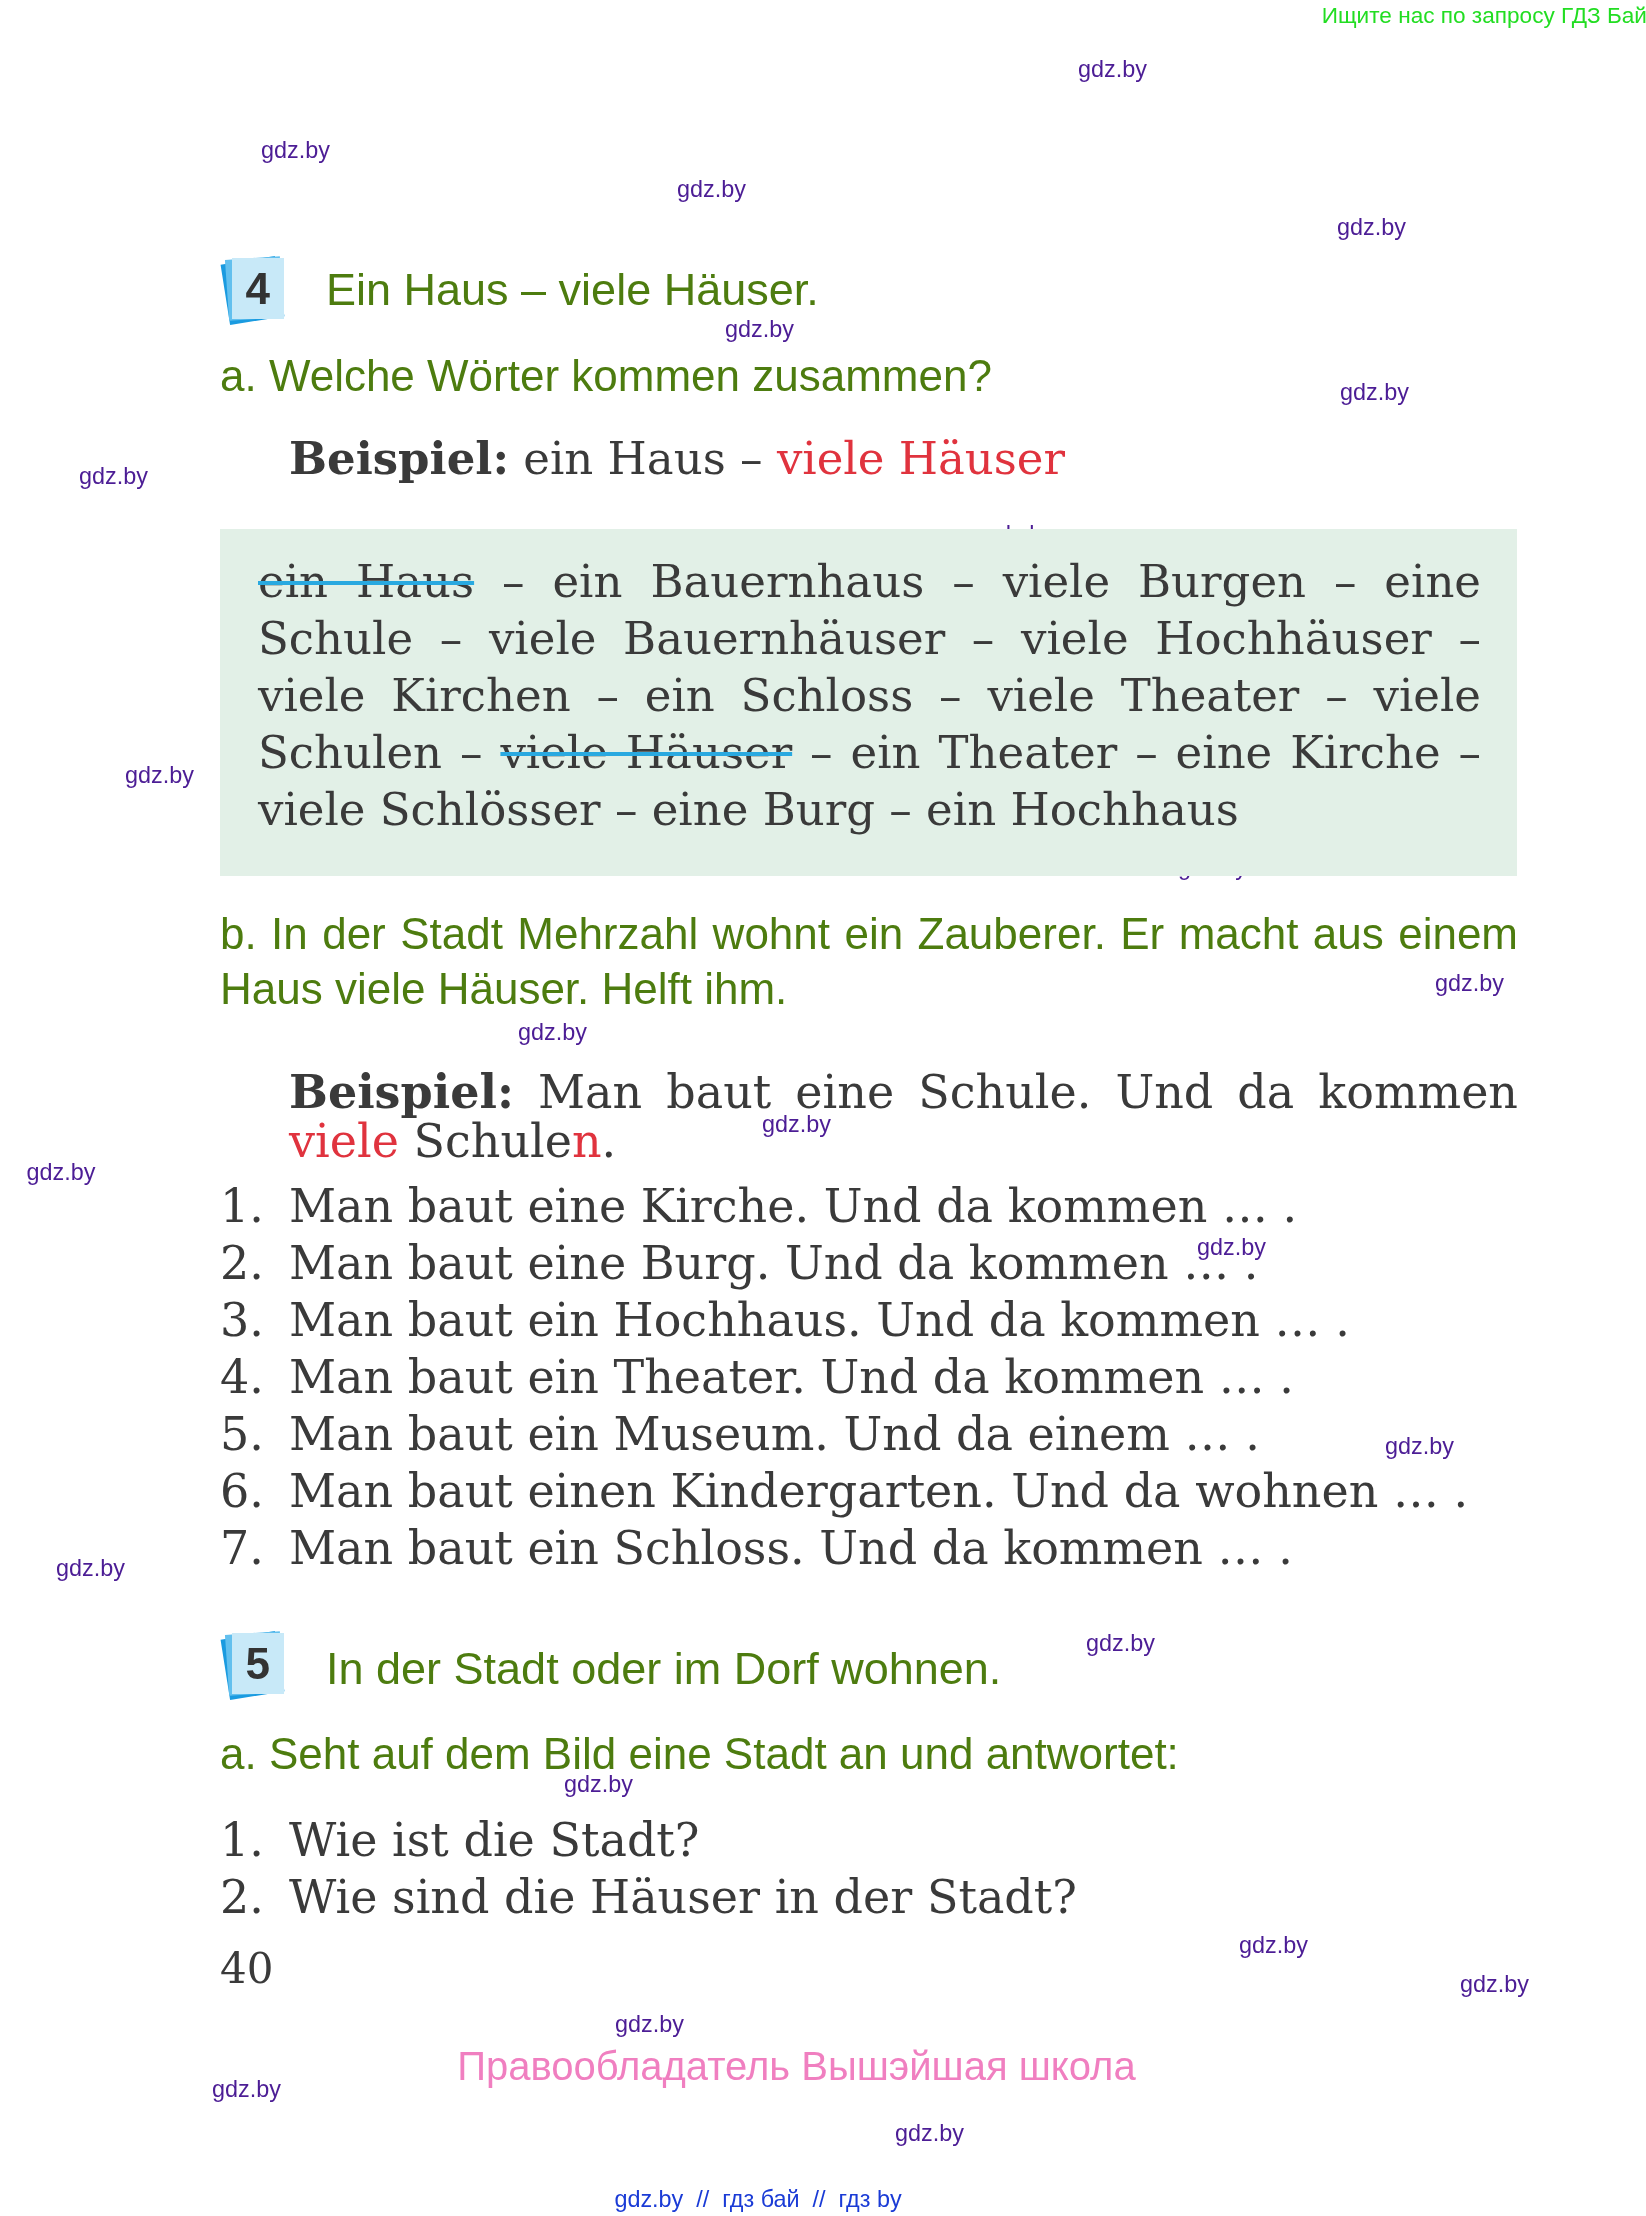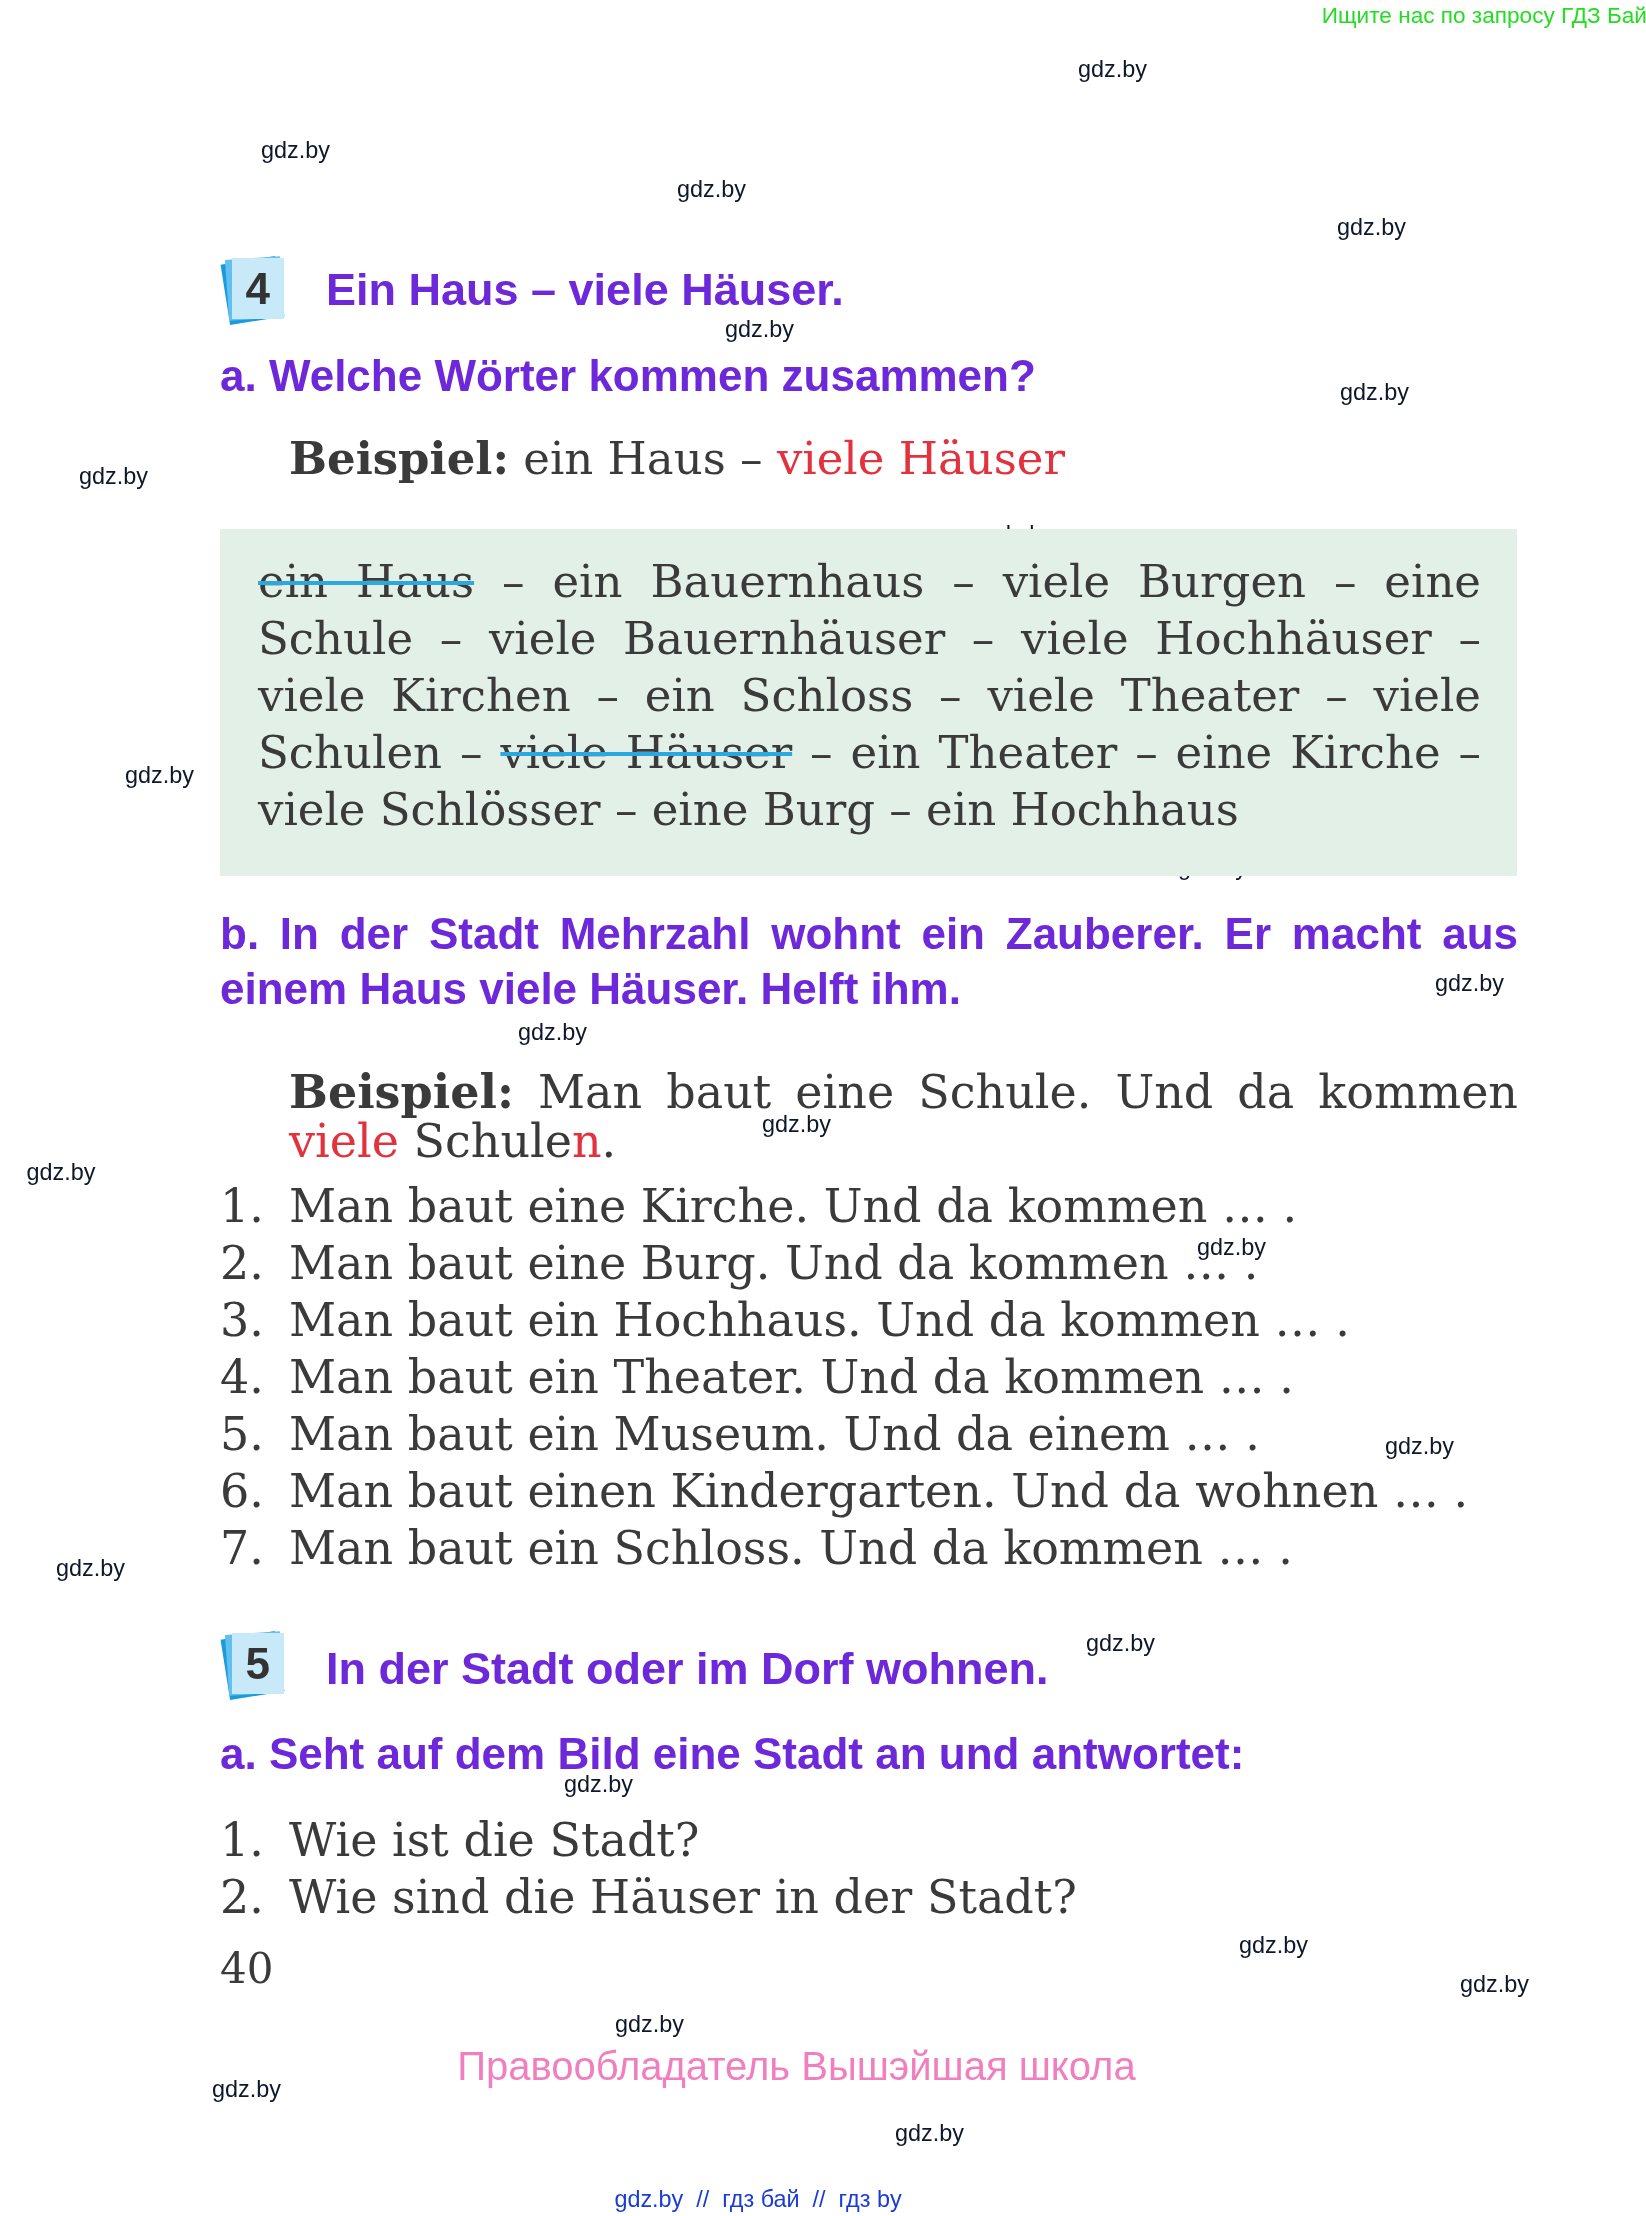--- a/index.html
+++ b/index.html
@@ -6,24 +6,24 @@
   body {
     width: 1647px; height: 2216px; position: relative; background: #ffffff;
     overflow: hidden; color: #333333;
   }
   .abs { position: absolute; }
   .top-banner {
     left: 0; width: 1647px; top: 3.2px; text-align: right;
     font-family: "Liberation Sans", sans-serif; font-size: 22.6px; color: #22dd22;
   }
   .wm {
-    font-family: "Liberation Sans", sans-serif; font-size: 23.4px; color: #0f172a;
+    font-family: "Liberation Sans", sans-serif; font-size: 23.4px; color: #4c1d95;
     white-space: nowrap;
   }
-  .sans-bold { font-family: "Liberation Sans", sans-serif; font-weight: bold; color: #6d28d9; }
+  .sans-bold { font-family: "Liberation Sans", sans-serif; font-weight: normal; color: #4d7c0f; }
   .serif { font-family: "DejaVu Serif", serif; color: #3a3a3a; }
   .ex-num {
     width: 61px; height: 66px;
   }
   .ex-num .back1 {
     position: absolute; left: 3.2px; top: 4.8px; width: 55px; height: 61px;
     background: #1a9be0; transform: rotate(-9deg);
   }
   .ex-num .back2 {
     position: absolute; left: 4.8px; top: 3.2px; width: 55px; height: 61px;

